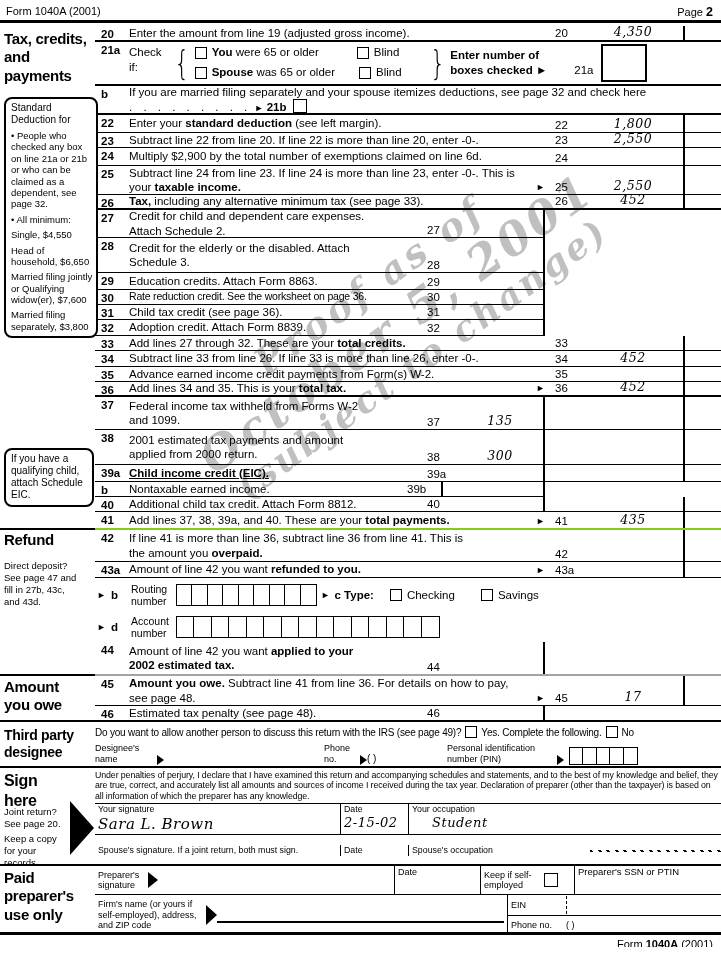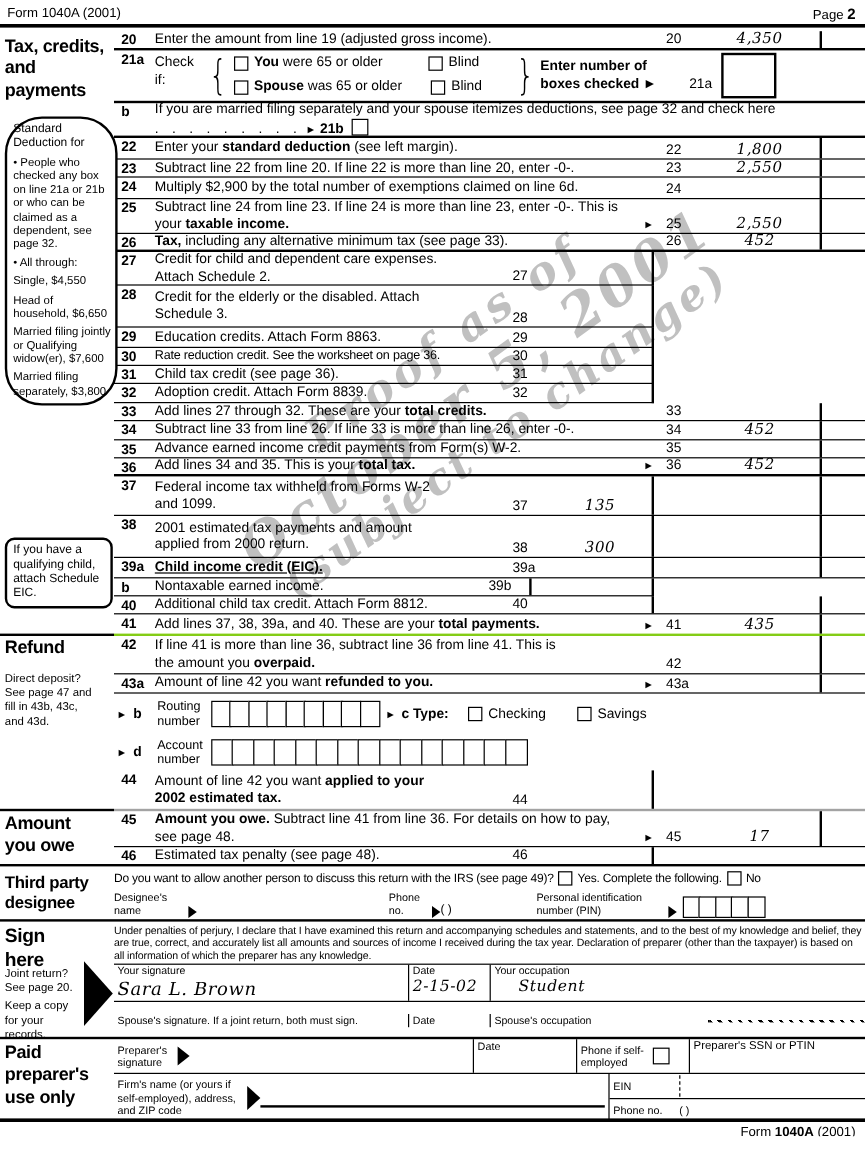--- a/index.html
+++ b/index.html
@@ -98,32 +98,32 @@
   <div class="hdr-right"><span>Page</span> <b>2</b></div>
   <div class="hdr-rule"></div>
 
   <div id="watermark">
     <div class="w1">Proof as of</div>
     <div class="w2">October 5, 2001</div>
     <div class="w3">(subject to change)</div>
   </div>
 
   <div class="sb sb-head" style="top:30px;">Tax, credits, and payments</div>
-  <div class="sb sb-box" style="top:97px;width:82px;border-radius:31px;">
+  <div class="sb sb-box" style="top:97px;width:82px;">
     <div class="t">Standard Deduction for</div>
     <div class="item">• People who checked any box on line 21a or 21b or who can be claimed as a dependent, see page 32.</div>
-    <div class="item">• All through:</div>
+    <div class="item">• All minimum:</div>
     <div class="item">Single, $4,550</div>
     <div class="item">Head of household, $6,650</div>
     <div class="item">Married filing jointly or Qualifying widow(er), $7,600</div>
     <div class="item">Married filing separately, $3,800</div>
   </div>
   <div class="sb sb-box" style="top:448px;width:78px;font-size:10px;line-height:1.2;">If you have a qualifying child, attach Schedule EIC.</div>
   <div class="sb sb-head" style="top:531px;">Refund</div>
-  <div class="sb sb-small" style="top:560px;width:78px;">Direct deposit? See page 47 and fill in 43b, 43c, and 43d.</div>
+  <div class="sb sb-small" style="top:560px;width:78px;">Direct deposit? See page 47 and fill in 27b, 43c, and 43d.</div>
   <div class="sb sb-head" style="top:678px;width:78px;">Amount you owe</div>
   <div class="sb sb-head" style="top:727px;font-size:14px;">Third party designee</div>
   <div class="sb sb-head" style="top:771px;font-size:16px;width:60px;">Sign here</div>
   <div class="sb sb-small" style="top:806px;width:62px;">Joint return? See page 20.</div>
   <div class="sb sb-small" style="top:833px;width:62px;">Keep a copy for your records.</div>
   <div class="sb sb-head" style="top:869px;width:88px;">Paid preparer's use only</div>
   <div class="big-arrow"></div>
 
   <div class="sbar" style="top:528px;height:2px;"></div>
   <div class="sbar" style="top:674px;height:2px;"></div>
@@ -490,21 +490,21 @@
 
     <div class="row full nb prep-sec" style="height:69px;border-bottom:3px solid #000;">
       <div class="prep-r1">
         <div class="pcell" style="width:299px;display:flex;align-items:center;gap:4px;">
           <span style="width:46px;display:inline-block;">Preparer's signature</span>
           <span class="tri" style="border-top-width:8px;border-bottom-width:8px;border-left-width:10px;"></span>
           <span style="flex:1;"></span>
         </div>
         <div class="pcell pbl" style="width:86px;">Date</div>
         <div class="pcell pbl" style="width:94px;display:flex;align-items:center;gap:4px;">
-          <span style="width:56px;display:inline-block;">Phone if self-employed</span>
+          <span style="width:56px;display:inline-block;">Keep if self-employed</span>
           <span class="sm-box"></span>
         </div>
         <div class="pcell pbl" style="width:147px;font-size:9.5px;">Preparer's SSN or PTIN</div>
       </div>
       <div class="prep-r2">
         <div class="pcell" style="width:412px;display:flex;align-items:center;gap:0;">
           <span style="width:108px;display:inline-block;">Firm's name (or yours if self-employed), address, and ZIP code</span>
           <span class="tri" style="border-top-width:10px;border-bottom-width:10px;border-left-width:11px;"></span>
           <span style="flex:1;border-bottom:2px solid #000;height:14px;"></span>
         </div>

